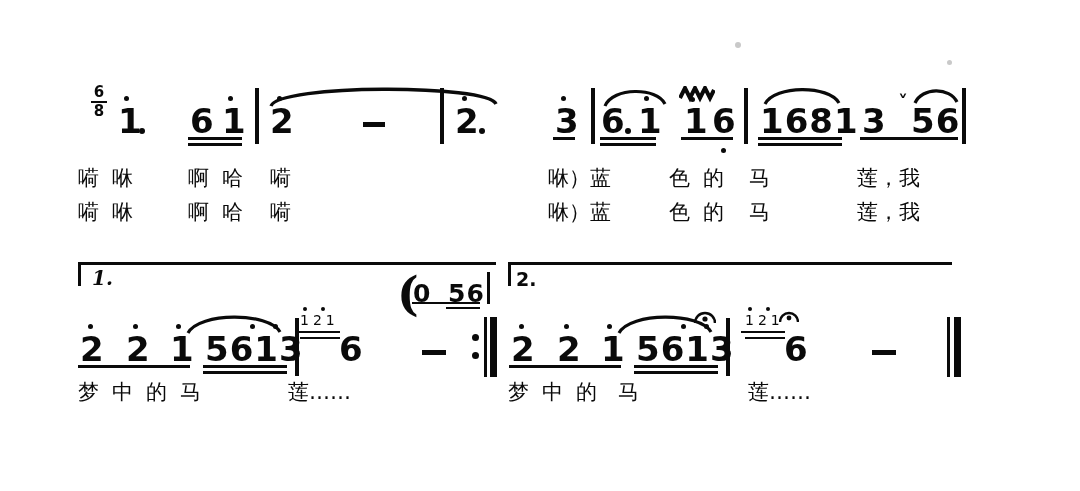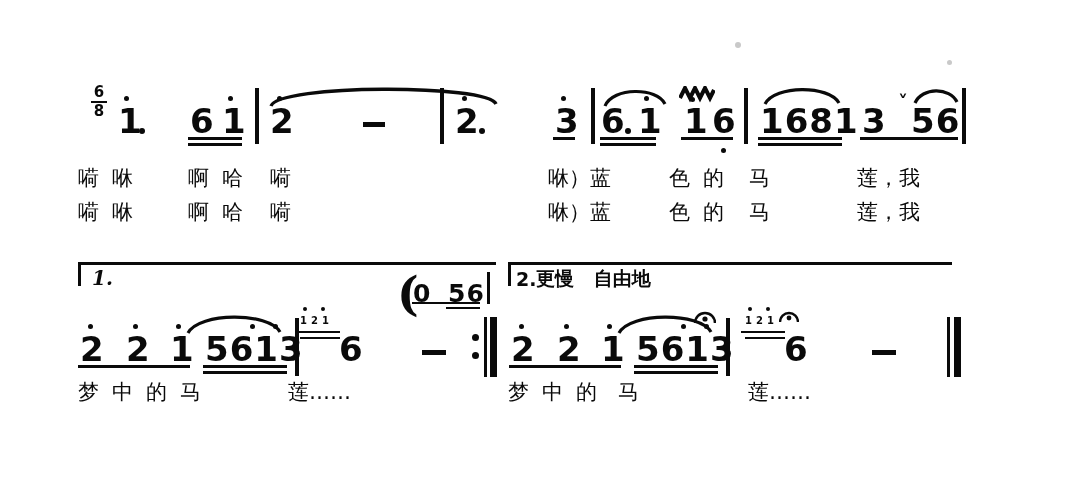--- a/index.html
+++ b/index.html
@@ -20,21 +20,21 @@
   .note{
     position:absolute;
     font-family:"DejaVu Sans", sans-serif;
     font-weight:bold;
     font-size:34px;
     line-height:34px;
     letter-spacing:0px;
     white-space:nowrap;
   }
   .note.sm{font-size:30px;}
-  .note.grace{font-size:10px;line-height:15px;font-weight:bold;}
+  .note.grace{font-size:14px;line-height:15px;font-weight:normal;}
 
   
   .dot-up{
     position:absolute;
     width:5px;height:5px;border-radius:50%;
     background:#0a0a0a;
   }
   .dot-dn{
     position:absolute;
     width:5px;height:5px;border-radius:50%;
@@ -252,21 +252,20 @@
     <div class="paren" style="left:397px;top:271px;">(</div>
     <div class="note sm" style="left:413px;top:277px;font-size:25px;">0</div>
     <div class="note sm" style="left:448px;top:277px;font-size:25px;letter-spacing:1px;">56</div>
     <div class="beam" style="left:412px;top:302px;width:68px;height:2px;"></div>
     <div class="beam" style="left:446px;top:307px;width:34px;height:2px;"></div>
     <div class="bar thin" style="left:487px;top:272px;height:32px;"></div>
 
     <div class="volta-line" style="left:508px;top:262px;width:444px;"></div>
     <div class="volta-hook" style="left:508px;top:262px;height:24px;"></div>
     <div class="volta-label cn" style="left:516px;top:269px;">2.</div>
-    <div class="tempo-cn" style="left:536px;top:269px;">更慢   自由地</div>
 
     <div class="dot-up" style="left:88px;top:324px;"></div>
     <div class="note" style="left:80px;top:332px;">2</div>
 
     <div class="dot-up" style="left:133px;top:324px;"></div>
     <div class="note" style="left:126px;top:332px;">2</div>
 
     <div class="dot-up" style="left:176px;top:324px;"></div>
     <div class="note" style="left:170px;top:332px;">1</div>
     <div class="beam" style="left:78px;top:365px;width:112px;"></div>

